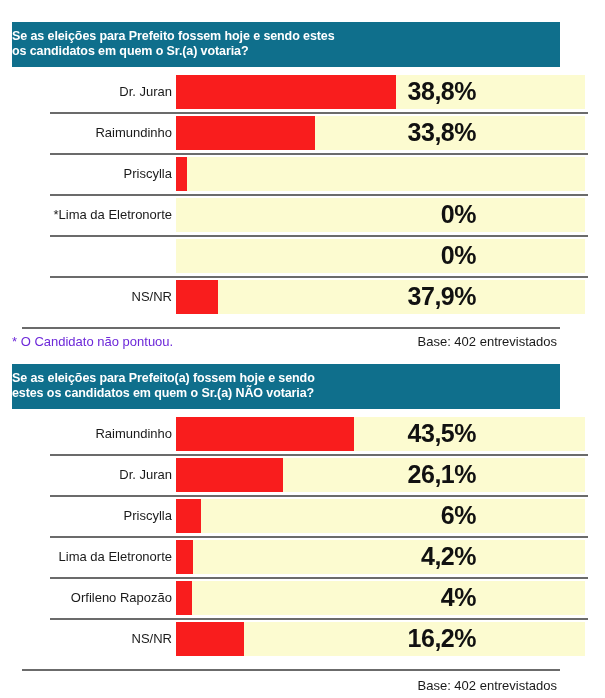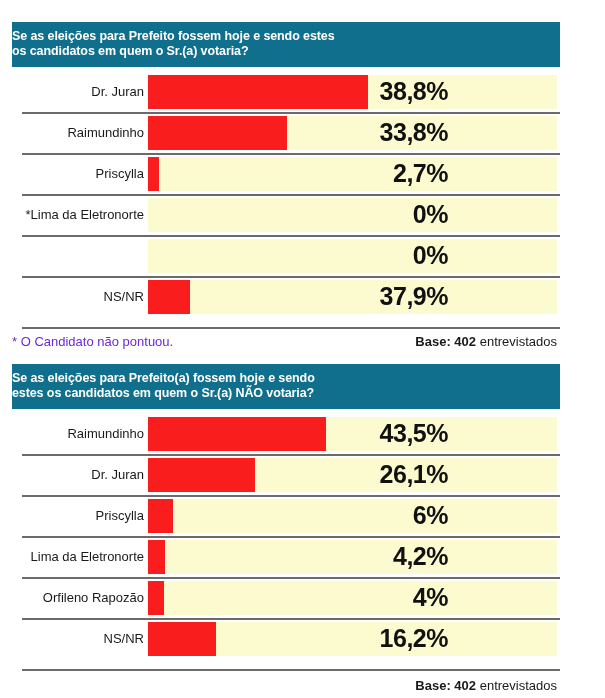--- a/index.html
+++ b/index.html
@@ -38,20 +38,21 @@
     box-sizing: border-box;
   }
   .panel-header .hline { display: block; white-space: pre; }
 
   
   .rows { position: absolute; left: 0; width: 605px; }
   .row {
     position: relative;
     height: 41px;
     width: 508px;
+    margin-left: 28px;
   }
   .row-sep {
     position: absolute;
     left: 22px;
     width: 538px;
     top: 0;
     height: 2px;
     background: #6b6b6b;
   }
   .row-track {
@@ -109,21 +110,21 @@
     color: #6d28d9;
     white-space: nowrap;
   }
   .foot-base {
     position: absolute;
     right: 48px;
     font-size: 13px;
     color: #1a1a1a;
     white-space: nowrap;
   }
-  .foot-base b { font-weight: bold; }
+  .foot-base b { font-weight: normal; }
 </style>
 </head>
 <body>
 
 <div class="poll-page">
 
   <div class="panel">
     <div class="panel-header" style="top:22px;">
       <span class="hline">Se as eleições para Prefeito fossem hoje e sendo estes</span>
       <span class="hline">os candidatos em quem o Sr.(a) votaria?</span>
@@ -145,21 +146,20 @@
         <div class="row-bar" style="width:139px;"></div>
         <div class="row-label">Raimundinho</div>
         <div class="row-value">33,8%</div>
       </div>
 
       <div class="row">
         <div class="row-sep"></div>
         <div class="row-track"></div>
         <div class="row-bar" style="width:11px;"></div>
         <div class="row-label">Priscylla</div>
-        <div class="row-value">2,7%</div>
       </div>
 
       <div class="row">
         <div class="row-sep"></div>
         <div class="row-track"></div>
         <div class="row-bar" style="width:0px;"></div>
         <div class="row-label">*Lima da Eletronorte</div>
         <div class="row-value">0%</div>
       </div>
 

